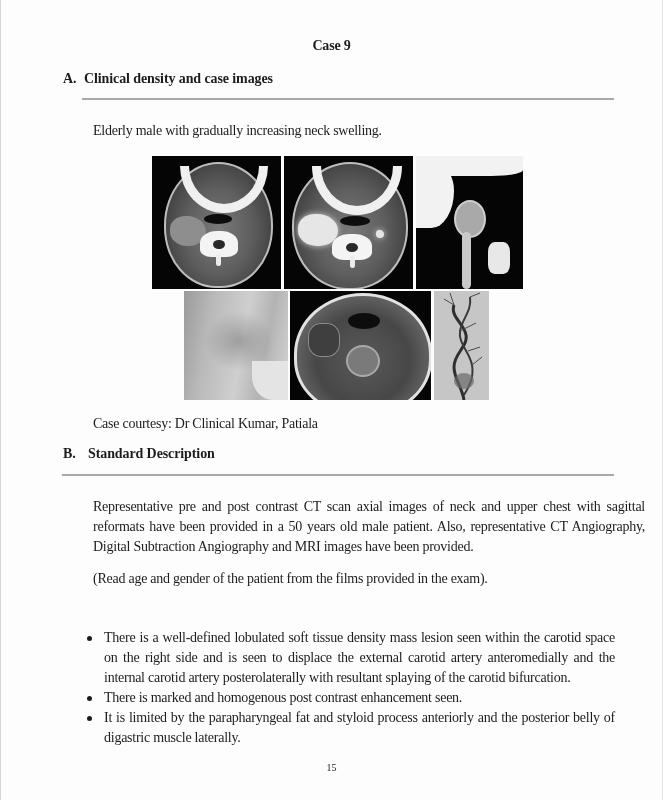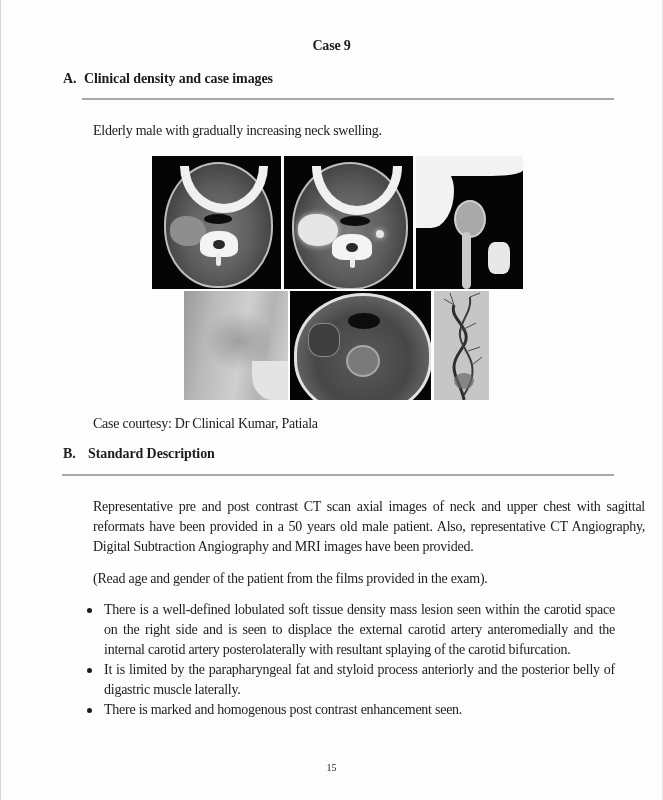--- a/index.html
+++ b/index.html
@@ -163,19 +163,19 @@
 
 <div class="section-heading b" style="top:446px;">
   <span class="num">B.</span><span>Standard Description</span>
 </div>
 <div class="rule" style="top:474px; left:62px; width:552px;"></div>
 
 <div class="para justify" style="top:497px;">Representative pre and post contrast CT scan axial images of neck and upper chest with sagittal reformats have been provided in a 50 years old male patient. Also, representative CT Angiography, Digital Subtraction Angiography and MRI images have been provided.</div>
 
 <div class="para" style="top:569px;">(Read age and gender of the patient from the films provided in the exam).</div>
 
-<ul class="bullets" style="top:600px;">
+<ul class="bullets" style="top:628px;">
   <li><span class="dot"></span><span>There is a well-defined lobulated soft tissue density mass lesion seen within the carotid space on the right side and is seen to displace the external carotid artery anteromedially and the internal carotid artery posterolaterally with resultant splaying of the carotid bifurcation.</span></li>
+  <li><span class="dot"></span><span>There is marked and homogenous post contrast enhancement seen.</span></li>
   <li><span class="dot"></span><span>It is limited by the parapharyngeal fat and styloid process anteriorly and the posterior belly of digastric muscle laterally.</span></li>
-  <li><span class="dot"></span><span>There is marked and homogenous post contrast enhancement seen.</span></li>
 </ul>
 
 <div class="page-number">15</div>
 
 </body></html>

